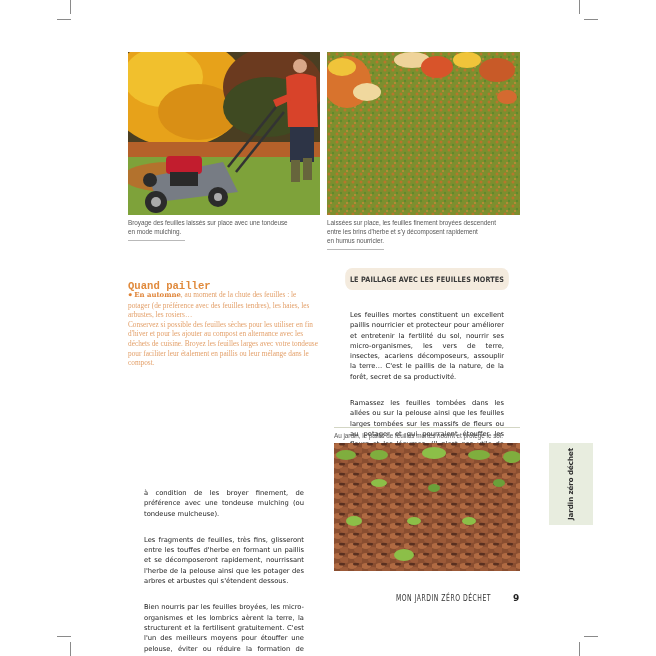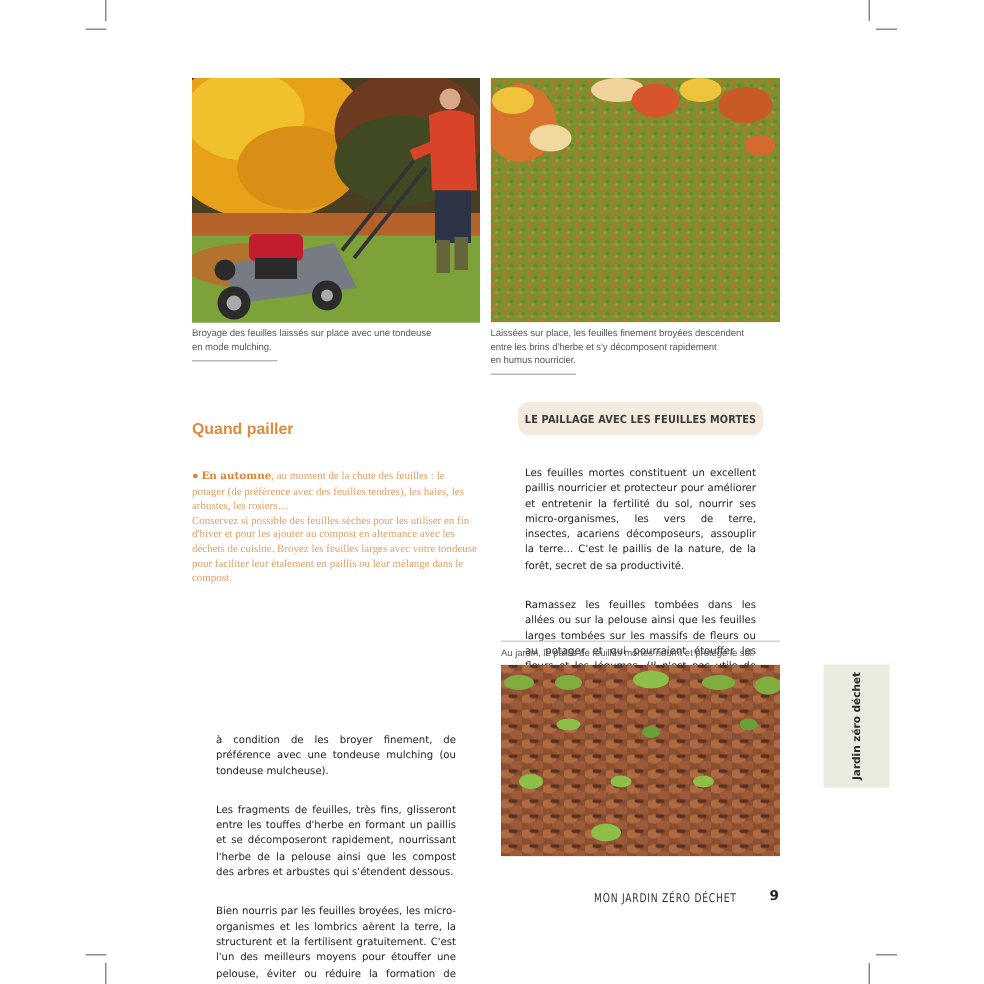--- a/index.html
+++ b/index.html
@@ -1,22 +1,22 @@
 <!DOCTYPE html>
 <html><head>
 <meta charset="utf-8">
 <style>
   html, body { margin:0; padding:0; background:#ffffff; }
   body { width:656px; height:656px; position:relative; overflow:hidden; font-family:"Liberation Sans", sans-serif; }
   .crop { position:absolute; background:#8a8a8a; }
   .photo { position:absolute; overflow:hidden; }
   .caption { position:absolute; font-family:"Liberation Sans", sans-serif; font-size:6.4px; line-height:9px; color:#5a5a5a; letter-spacing:-0.05px; }
   .cap-rule { position:absolute; height:1px; background:#b9b9b9; }
-  .orange-title { position:absolute; left:128px; top:280px; width:190px; font-family:Liberation Sans, sans-serif; font-weight:bold; font-size:10.6px; line-height:12.5px; color:#e08a3c; }
-  .orange-body { position:absolute; left:128px; top:312px; width:192px; font-family:"Liberation Serif", serif; font-size:7.3px; line-height:9.6px; color:#e3a06a; }
+  .orange-title { position:absolute; left:128px; top:280px; width:190px; font-family:Liberation Mono, monospace; font-weight:bold; font-size:10.6px; line-height:12.5px; color:#e08a3c; }
+  .orange-body { position:absolute; left:128px; top:290px; width:192px; font-family:"Liberation Serif", serif; font-size:7.3px; line-height:9.6px; color:#e3a06a; }
   .orange-body p { margin:0; }
   .orange-body b { color:#df8235; font-family:"DejaVu Serif", serif; font-size:6.9px; }
   .bullet { color:#df8235; }
   .body-text { position:absolute; font-family:"DejaVu Sans", sans-serif; font-size:6.75px; line-height:10.3px; color:#222; text-align:justify; }
   .body-text p { margin:16px; }
   .box-title { position:absolute; left:334px; top:268px; width:186px; height:22px; background:#f4ebde; border-radius:8px; display:flex; align-items:center; justify-content:center; font-family:"DejaVu Sans", sans-serif; font-weight:bold; font-size:7.4px; color:#3a3a3a; letter-spacing:0.1px; transform:scaleX(0.88); transform-origin:center; }
   .side-tab { position:absolute; left:549px; top:443px; width:44px; height:82px; background:#e8eddf; }
   .side-tab span { position:absolute; left:50%; top:50%; transform:translate(-50%,-50%) rotate(-90deg); white-space:nowrap; font-family:"DejaVu Sans", sans-serif; font-weight:bold; font-size:7px; color:#2c2c2c; }
   .footer-title { position:absolute; left:396px; top:594px; font-family:"DejaVu Sans Condensed","DejaVu Sans", sans-serif; font-size:8px; color:#333; letter-spacing:0.6px; transform:scaleX(0.85); transform-origin:left; }
   .page-num { position:absolute; left:513px; top:593px; font-family:"DejaVu Sans", sans-serif; font-weight:bold; font-size:9px; color:#222; }
@@ -105,21 +105,21 @@
 <div class="orange-title">
   <div>Quand pailler</div>
 </div>
 <div class="orange-body">
   <p><span class="bullet">●</span> <b>En automne</b><span>, au moment de la chute des feuilles : le potager (de préférence avec des feuilles tendres), les haies, les arbustes, les rosiers…</span></p>
   <p>Conservez si possible des feuilles sèches pour les utiliser en fin d'hiver et pour les ajouter au compost en alternance avec les déchets de cuisine. Broyez les feuilles larges avec votre tondeuse pour faciliter leur étalement en paillis ou leur mélange dans le compost.</p>
 </div>
 
 <div class="body-text" style="left:128px;top:472px;width:192px;">
   <p>à condition de les broyer finement, de préférence avec une tondeuse mulching (ou tondeuse mulcheuse).</p>
-  <p>Les fragments de feuilles, très fins, glisseront entre les touffes d'herbe en formant un paillis et se décomposeront rapidement, nourrissant l'herbe de la pelouse ainsi que les compost des arbres et arbustes qui s'étendent dessous.</p>
+  <p>Les fragments de feuilles, très fins, glisseront entre les touffes d'herbe en formant un paillis et se décomposeront rapidement, nourrissant l'herbe de la pelouse ainsi que les potager des arbres et arbustes qui s'étendent dessous.</p>
   <p>Bien nourris par les feuilles broyées, les micro-organismes et les lombrics aèrent la terre, la structurent et la fertilisent gratuitement. C'est l'un des meilleurs moyens pour étouffer une pelouse, éviter ou réduire la formation de mousse et la fertiliser.</p>
 </div>
 
 <div class="box-title">LE PAILLAGE AVEC LES FEUILLES MORTES</div>
 <div class="body-text" style="left:334px;top:294px;width:186px;">
   <p>Les feuilles mortes constituent un excellent paillis nourricier et protecteur pour améliorer et entretenir la fertilité du sol, nourrir ses micro-organismes, les vers de terre, insectes, acariens décomposeurs, assouplir la terre… C'est le paillis de la nature, de la forêt, secret de sa productivité.</p>
   <p>Ramassez les feuilles tombées dans les allées ou sur la pelouse ainsi que les feuilles larges tombées sur les massifs de fleurs ou au potager et qui pourraient étouffer les fleurs et les légumes. (Il n'est pas utile de ramasser celles qui tombent au pied des arbustes et des haies.)</p>
 </div>
 
 <div class="cap-rule" style="left:334px;top:427px;width:186px;background:#d3d6c4;"></div>

